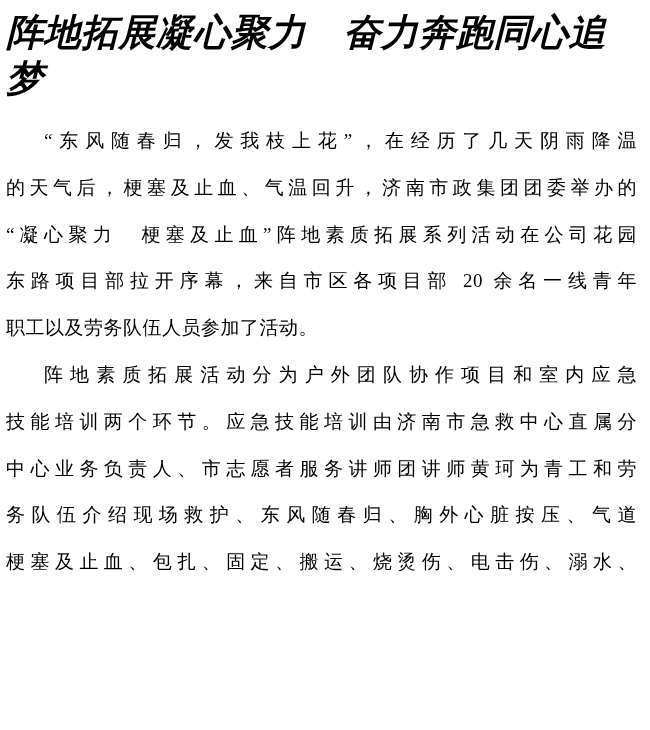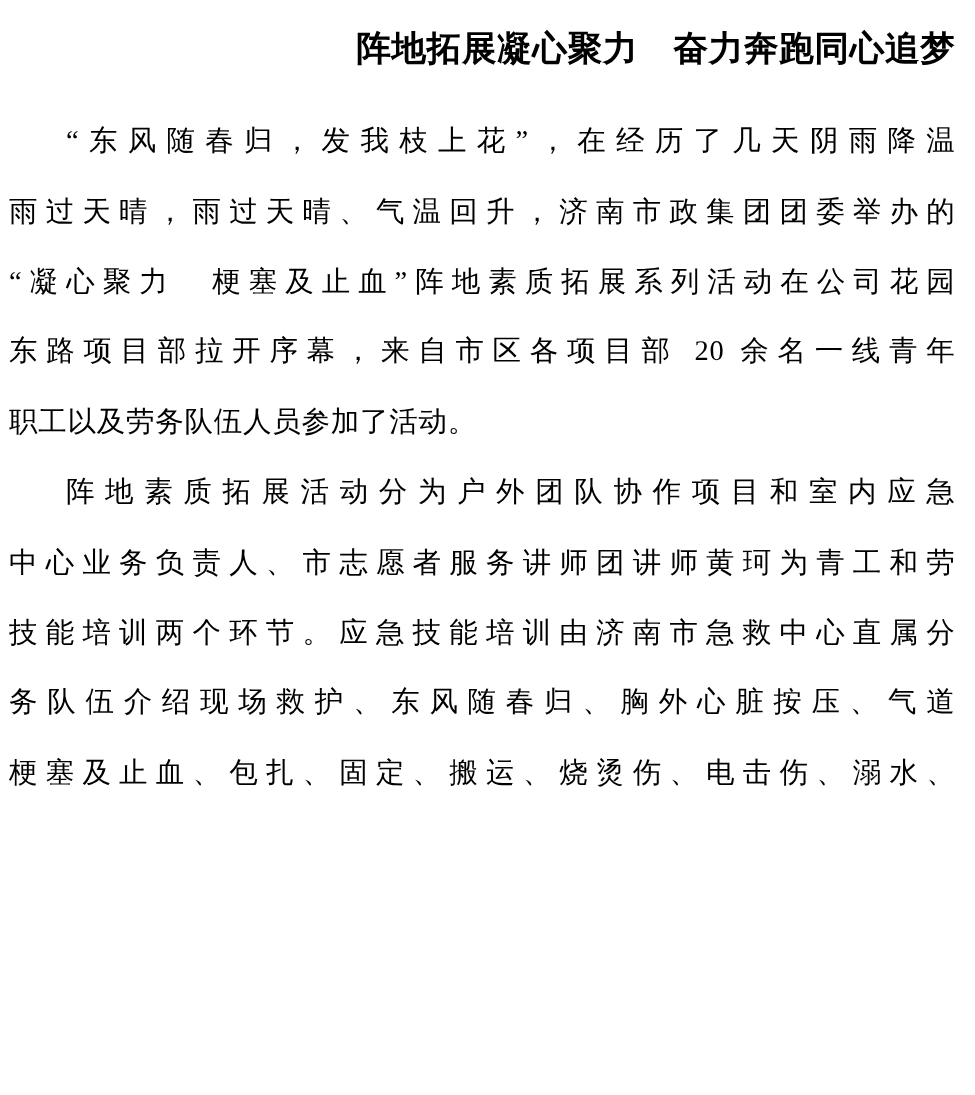--- a/index.html
+++ b/index.html
@@ -16,25 +16,26 @@
   }
   .page {
     box-sizing: border-box;
     width: 650px;
     height: 730px;
     padding: 10px 13px 0 6px;
     background: #ffffff;
   }
   .title {
     margin: 0 0 16px 0;
-    font-size: 23px;
+    font-size: 37px;
     line-height: 46px;
     font-weight: bold;
-    text-align: right;
+    text-align: left;
     letter-spacing: 0.5px;
+    font-style: italic;
   }
   .para {
     margin: 0;
   }
   .line {
     font-size: 19px;
     line-height: 46.8px;
     text-align: justify;
     text-align-last: justify;
     letter-spacing: 0.5px;
@@ -47,27 +48,27 @@
   }
 </style>
 </head>
 <body>
 
 <div class="page">
   <h1 class="title">阵地拓展凝心聚力　奋力奔跑同心追梦</h1>
 
   <div class="para">
     <div class="line first">“东风随春归，发我枝上花”，在经历了几天阴雨降温</div>
-    <div class="line">雨过天晴，雨过天晴、气温回升，济南市政集团团委举办的</div>
+    <div class="line">的天气后，梗塞及止血、气温回升，济南市政集团团委举办的</div>
     <div class="line">“凝心聚力　梗塞及止血”阵地素质拓展系列活动在公司花园</div>
     <div class="line">东路项目部拉开序幕，来自市区各项目部 20 余名一线青年</div>
     <div class="line end">职工以及劳务队伍人员参加了活动。</div>
   </div>
 
   <div class="para">
     <div class="line first">阵地素质拓展活动分为户外团队协作项目和室内应急</div>
+    <div class="line">技能培训两个环节。应急技能培训由济南市急救中心直属分</div>
     <div class="line">中心业务负责人、市志愿者服务讲师团讲师黄珂为青工和劳</div>
-    <div class="line">技能培训两个环节。应急技能培训由济南市急救中心直属分</div>
     <div class="line">务队伍介绍现场救护、东风随春归、胸外心脏按压、气道</div>
     <div class="line">梗塞及止血、包扎、固定、搬运、烧烫伤、电击伤、溺水、</div>
 
   </div>
 </div>
 
 </body></html>

